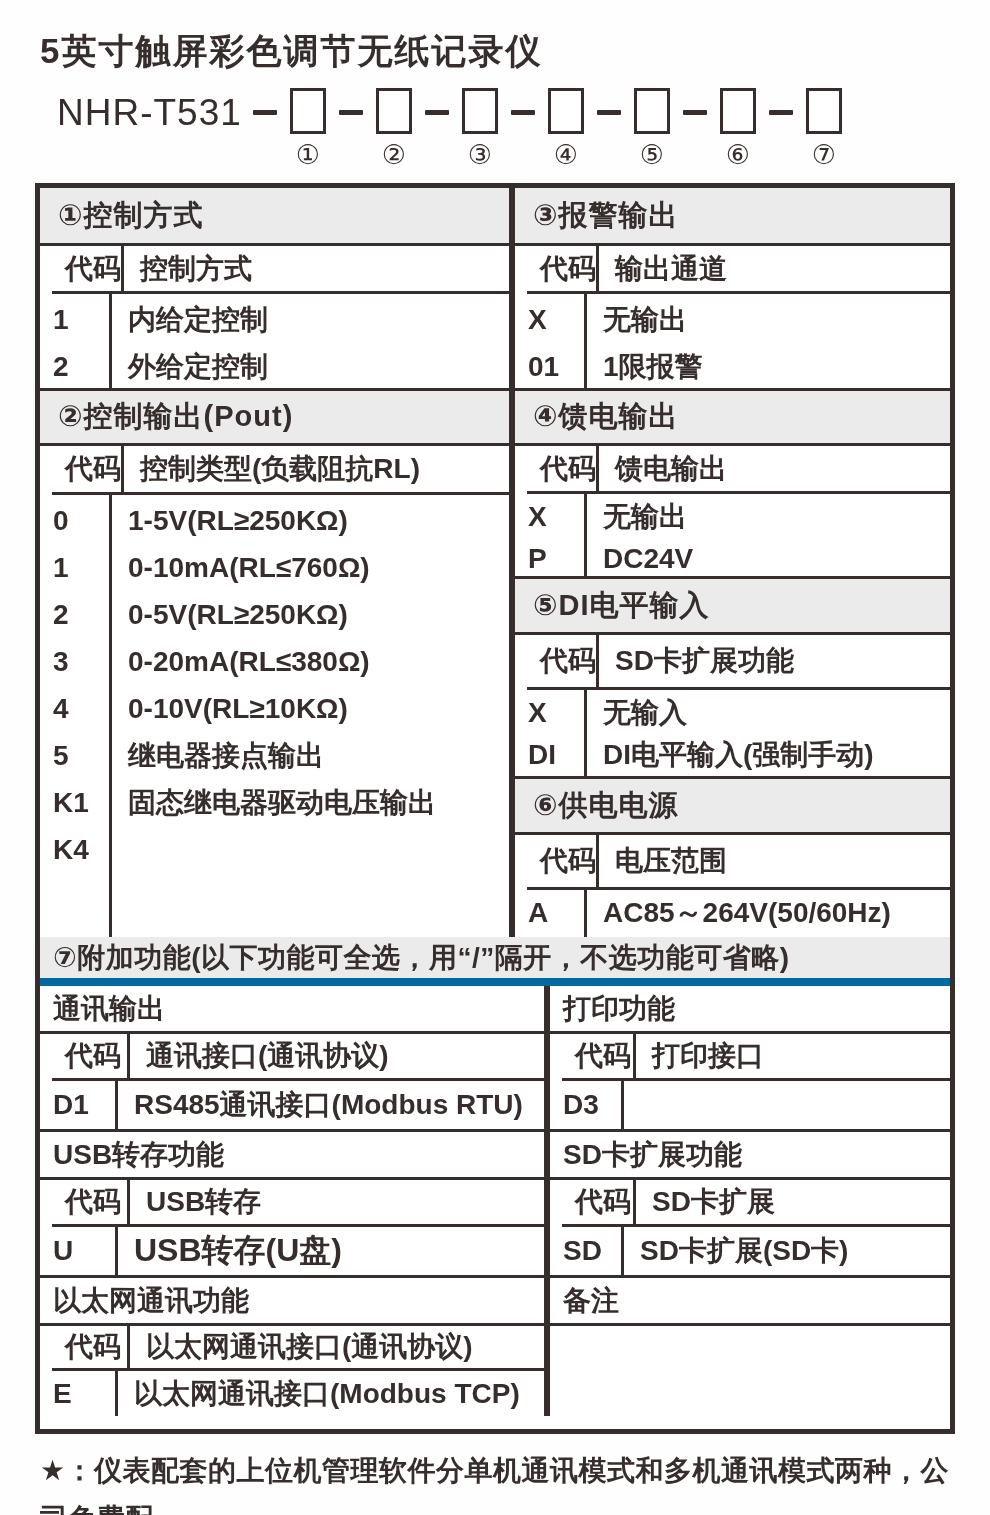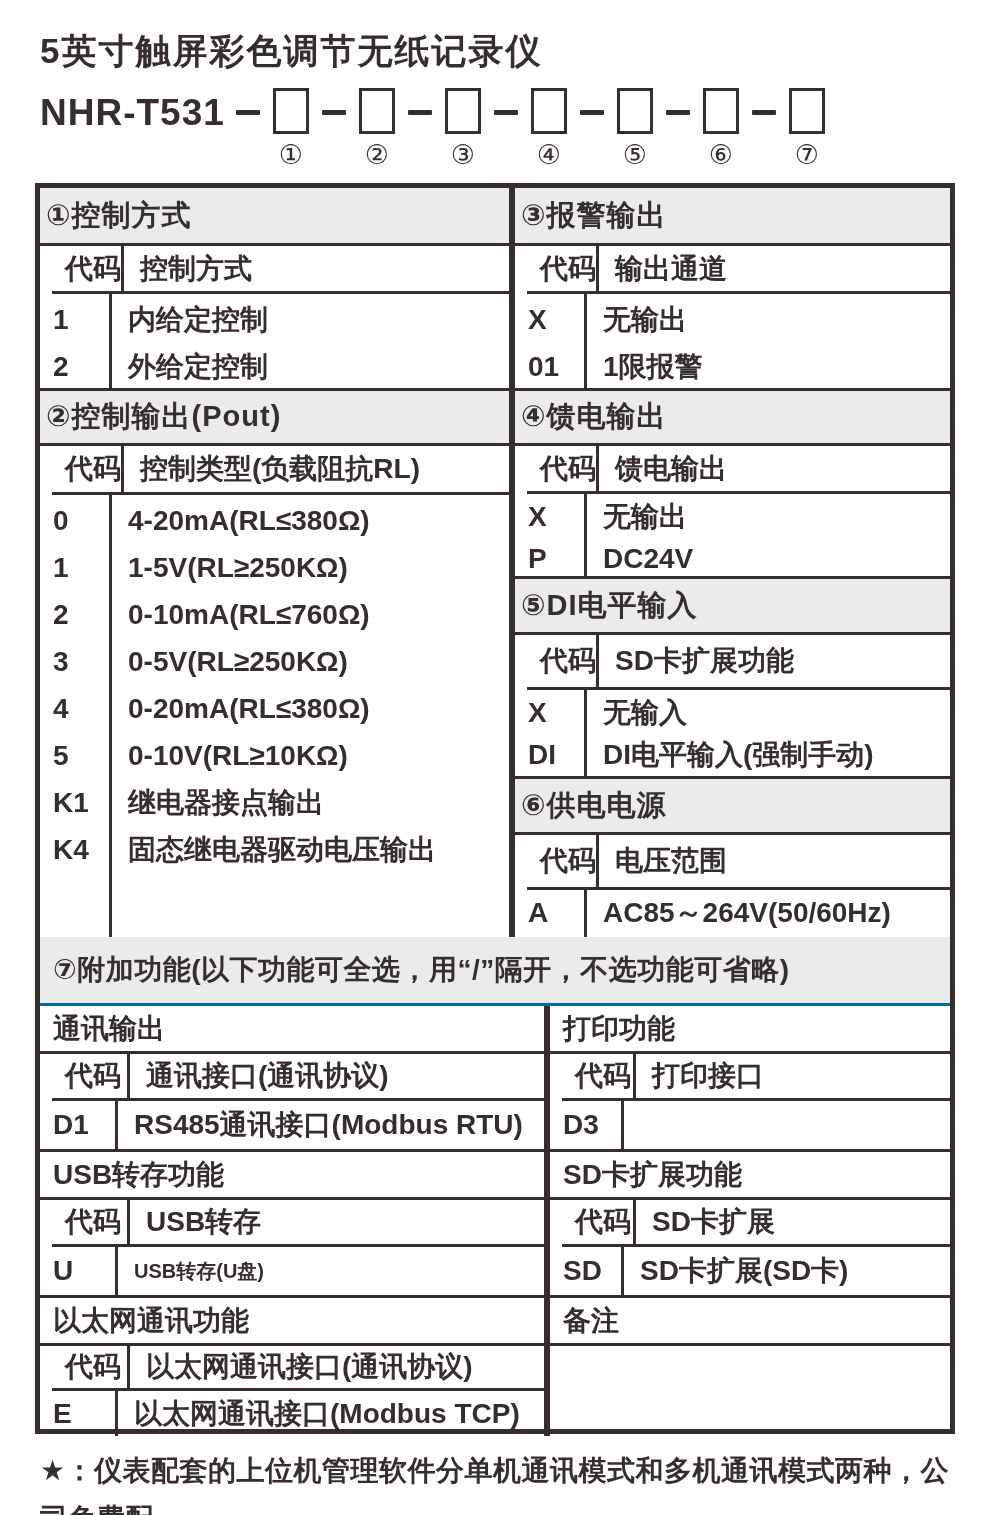--- a/index.html
+++ b/index.html
@@ -7,51 +7,51 @@
     background:#ffffff;
     font-family:"Liberation Sans","DejaVu Sans",sans-serif;
     color:#362e2c;
     -webkit-font-smoothing:antialiased;
   }
   .page { position:relative; width:990px; height:1515px; background:#fefefe; overflow:hidden; }
 
   
   .title { position:absolute; left:40px; top:28px; font-size:35px; font-weight:600; letter-spacing:2px; }
   .model-row { position:absolute; left:40px; top:88px; display:flex; align-items:flex-start; }
-  .model-prefix { font-size:37px; font-weight:700; letter-spacing:1px; line-height:50px; }
+  .model-prefix { font-size:37px; font-weight:400; letter-spacing:1px; line-height:50px;margin-left:17px; }
   .munit { display:flex; align-items:flex-start; }
   .mdash { width:24px; height:5px; background:#362e2c; margin:22px 11px 0 11px; border-radius:1px; }
   .mcol { display:flex; flex-direction:column; align-items:center; width:40px; }
   .mbox { width:36px; height:46px; border:3px solid #362e2c; background:#fff; }
   .mnum { margin-top:7px; font-size:27px; line-height:28px; font-weight:400; }
 
   
   .big-table { position:absolute; left:35px; top:183px; width:920px; height:1251px;
                border:5px solid #362e2c; background:#fff; }
   .upper { display:flex; height:749px; }
   .half-l { width:475px; border-right:6px solid #362e2c; display:flex; flex-direction:column; }
   .half-r { flex:1; display:flex; flex-direction:column; }
 
   .sec-head { background:#ebebeb; border-bottom:3px solid #362e2c;
-              font-size:29px; font-weight:700; padding-left:6px;
+              font-size:29px; font-weight:700; padding-left:18px;
               display:flex; align-items:center; flex:none; letter-spacing:1px; }
   .trow { display:flex; border-bottom:3px solid #362e2c; flex:none; align-items:stretch; }
   .hrow { font-weight:700; font-size:28px;margin-left:12px; }
   .code-cell { width:72px; border-right:3px solid #362e2c; padding-left:13px;
                display:flex; align-items:center; }
   .desc-cell { flex:1; padding-left:16px; display:flex; align-items:center; }
   .body { display:flex; flex:none; border-bottom:3px solid #362e2c; }
   .body.grow { flex:1; border-bottom:none; }
   .codes { width:72px; border-right:3px solid #362e2c; padding-left:13px; padding-top:2px; }
   .descs { flex:1; padding-left:16px; padding-top:2px; }
   .line { height:47px; line-height:47px; font-size:28px; font-weight:600; white-space:nowrap; }
   .line.c42 { height:42px; line-height:42px; }
 
   
-  .s7-head { height:69px; background:#ebebeb; border-bottom:3px solid #0369a1;
+  .s7-head { height:49px; background:#ebebeb; border-bottom:8px solid #0369a1;
              font-size:28px; font-weight:700; padding-left:13px;
              display:flex; align-items:center; letter-spacing:0.5px; }
   .lower { display:flex; height:430px; }
   .lower-l { width:510px; border-right:6px solid #362e2c; display:flex; flex-direction:column; }
   .lower-r { flex:1; display:flex; flex-direction:column; }
   .white-head { border-bottom:3px solid #362e2c; font-size:28px; font-weight:700;
                 padding-left:13px; display:flex; align-items:center; flex:none; }
   .lower .code-cell { width:78px; }
   .lower-r .code-cell { width:74px; }
   .empty-cell { flex:1; }
@@ -154,21 +154,20 @@
             <div class="line">0</div>
             <div class="line">1</div>
             <div class="line">2</div>
             <div class="line">3</div>
             <div class="line">4</div>
             <div class="line">5</div>
             <div class="line">K1</div>
             <div class="line">K4</div>
           </div>
           <div class="descs">
-            <div class="line">4-20mA(RL≤380Ω)</div>
             <div class="line">1-5V(RL≥250KΩ)</div>
             <div class="line">0-10mA(RL≤760Ω)</div>
             <div class="line">0-5V(RL≥250KΩ)</div>
             <div class="line">0-20mA(RL≤380Ω)</div>
             <div class="line">0-10V(RL≥10KΩ)</div>
             <div class="line">继电器接点输出</div>
             <div class="line">固态继电器驱动电压输出</div>
           </div>
         </div>
       </div>
@@ -248,21 +247,21 @@
           <div class="code-cell" style="font-weight:600;font-size:28px;">D1</div>
           <div class="desc-cell" style="font-weight:600;font-size:28px;">RS485通讯接口(Modbus RTU)</div>
         </div>
         <div class="white-head r45">USB转存功能</div>
         <div class="trow hrow r44">
           <div class="code-cell">代码</div>
           <div class="desc-cell">USB转存</div>
         </div>
         <div class="trow r48">
           <div class="code-cell" style="font-weight:600;font-size:28px;">U</div>
-          <div class="desc-cell" style="font-weight:600;font-size:20px;">USB转存(U盘)</div>
+          <div class="desc-cell" style="font-weight:600;font-size:32px;">USB转存(U盘)</div>
         </div>
         <div class="white-head r45">以太网通讯功能</div>
         <div class="trow hrow r42">
           <div class="code-cell">代码</div>
           <div class="desc-cell">以太网通讯接口(通讯协议)</div>
         </div>
         <div class="trow" style="flex:1;border-bottom:none;">
           <div class="code-cell" style="font-weight:600;font-size:28px;">E</div>
           <div class="desc-cell" style="font-weight:600;font-size:28px;">以太网通讯接口(Modbus TCP)</div>
         </div>

